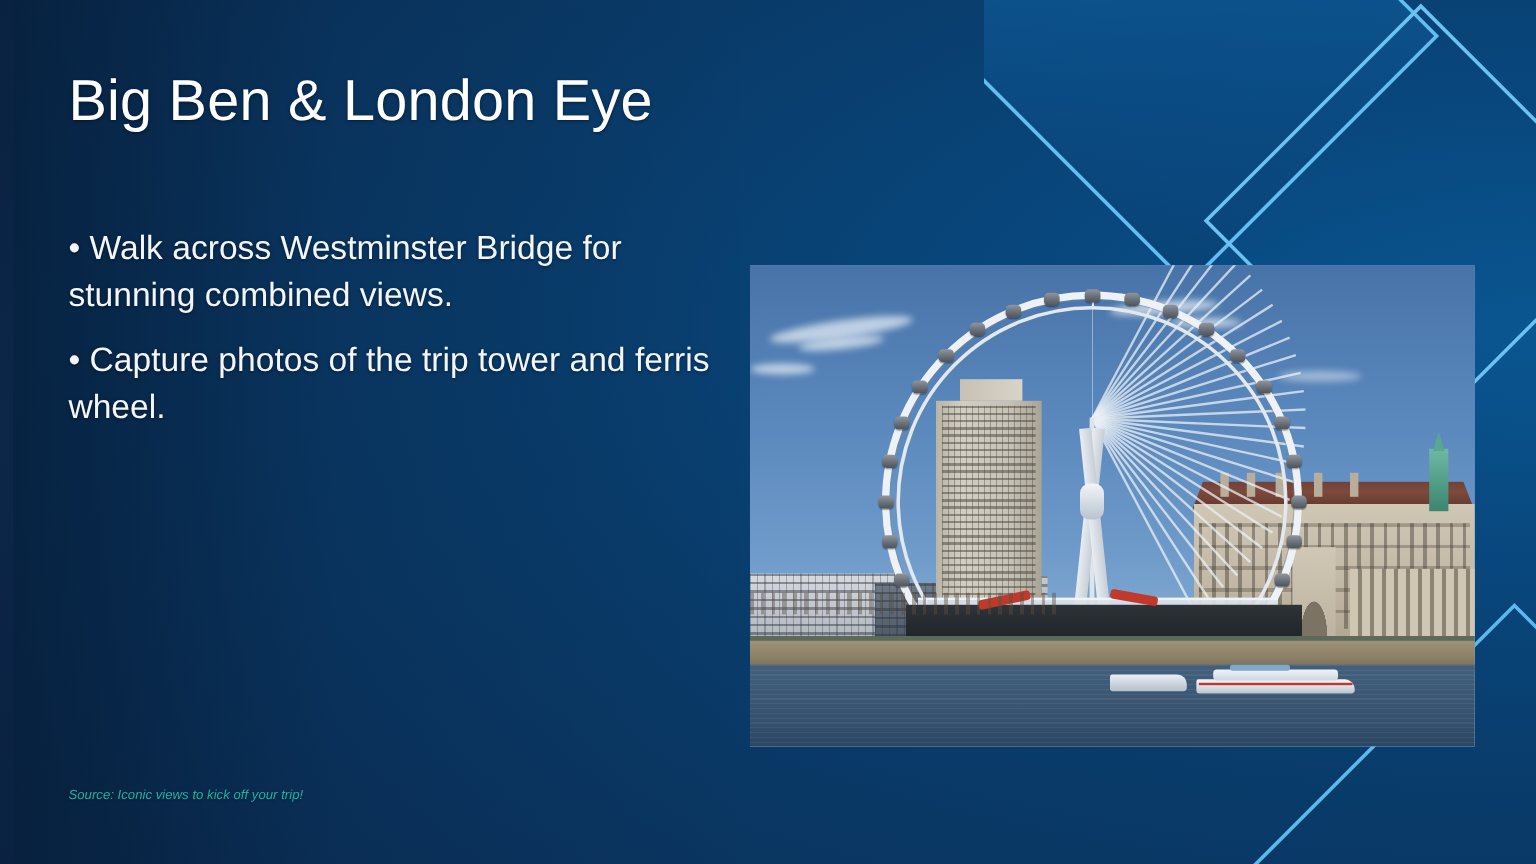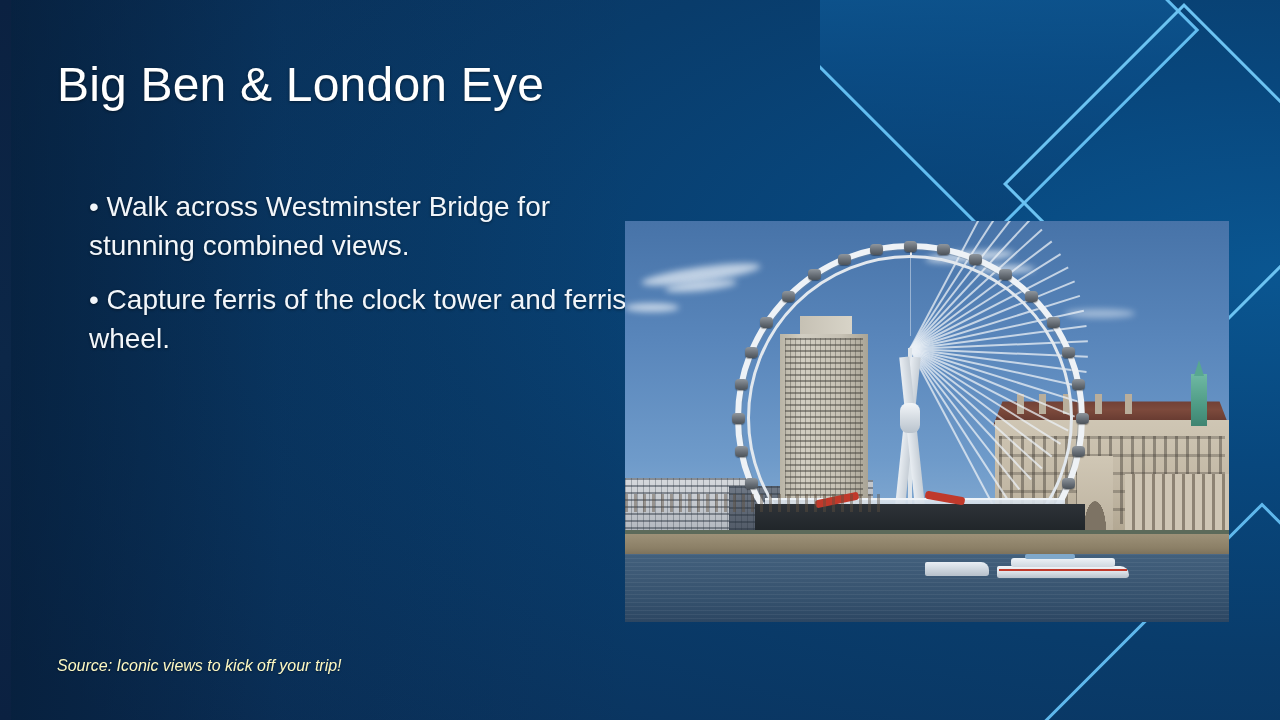--- a/index.html
+++ b/index.html
@@ -44,27 +44,26 @@
   
   .title{
     position:absolute;left:57px;top:57px;width:640px;
     color:#ffffff;font-size:48px;font-weight:400;letter-spacing:.2px;line-height:1.15;
     text-shadow:0 1px 3px rgba(0,0,0,.45);
   }
   .bullets{
     position:absolute;left:57px;top:188px;width:545px;
     color:#f2f6fa;font-size:28px;line-height:1.38;
     text-shadow:0 1px 3px rgba(0,0,0,.45);
-    margin-left:32px;
   }
   .bullet{margin:0 0 16px 0;}
   .bullet:last-child{margin-bottom:0;}
   .source{
     position:absolute;left:57px;top:657px;
-    color:#fef9c3;font-size:16px;font-style:italic;
+    color:#14b8a6;font-size:11px;font-style:italic;
     text-shadow:0 1px 2px rgba(0,0,0,.4);
   }
   
   .photo{
     position:absolute;left:625px;top:221px;width:604px;height:401px;overflow:hidden;
     background:#6b93c2;
   }
   .sky{position:absolute;inset:0;background:linear-gradient(180deg,#4773a8 0%,#5986bb 30%,#6f9bca 60%,#93b6d8 88%,#a9c4de 100%);}
   .cloud{position:absolute;background:#e9f0f7;border-radius:50%;filter:blur(3px);opacity:.72;}
   .c1{left:16px;top:46px;width:120px;height:15px;transform:rotate(-8deg);}
@@ -182,21 +181,21 @@
     <div class="dia" id="dia-small"></div>
   </div>
   <div class="deco2">
     <div class="dia" id="dia-bottom"></div>
   </div>
 
   <div class="title">Big Ben &amp; London Eye</div>
 
   <div class="bullets">
     <p class="bullet">• Walk across Westminster Bridge for stunning combined views.</p>
-    <p class="bullet">• Capture ferris of the clock tower and ferris wheel.</p>
+    <p class="bullet">• Capture photos of the trip tower and ferris wheel.</p>
   </div>
 
   <div class="source">Source: Iconic views to kick off your trip!</div>
 
   <div class="photo">
     <div class="sky"></div>
     <div class="cloud c1"></div>
     <div class="cloud c2"></div>
     <div class="cloud c3"></div>
     <div class="cloud c4"></div>

